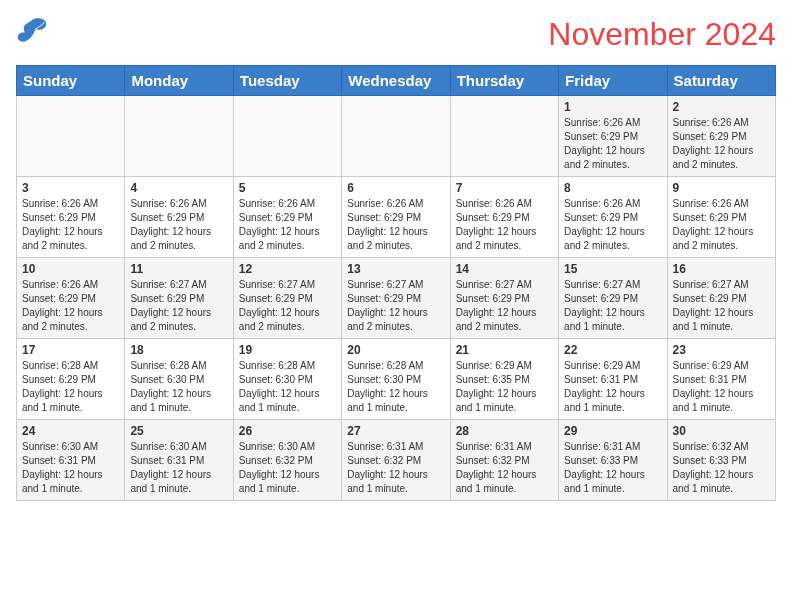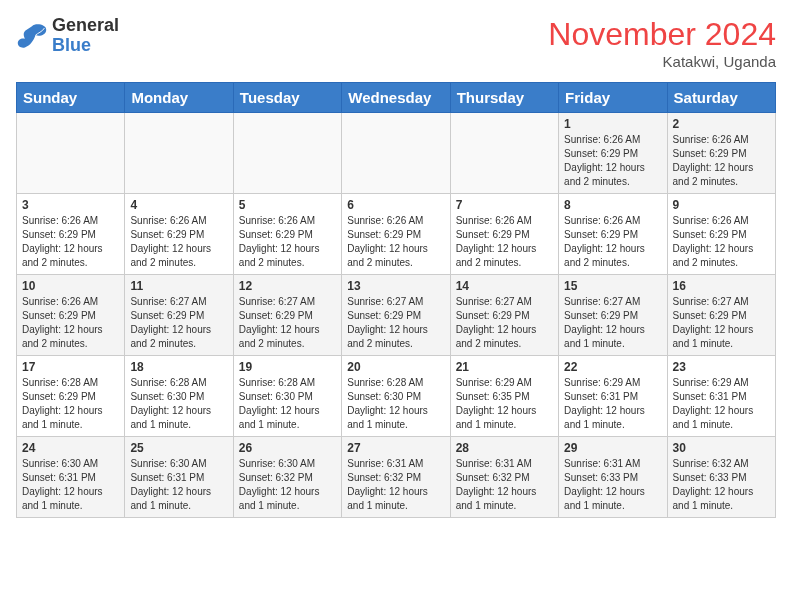--- a/index.html
+++ b/index.html
@@ -89,28 +89,23 @@
   </style>
 </head>
 <body>
 
 <div class="header-area">
   <div class="logo">
     <svg class="logo-bird" viewBox="0 0 36 30" xmlns="http://www.w3.org/2000/svg">
       <path d="M18 4 C22 0, 34 2, 34 8 C34 14, 26 16, 22 14 C20 20, 16 26, 10 28 C6 29, 2 27, 2 23 C2 19, 6 17, 10 18 C8 14, 8 10, 12 8 Z" fill="#3a7dc9"></path>
       <path d="M22 14 C24 12, 30 10, 32 6" fill="none" stroke="#fff" stroke-width="1"></path>
     </svg>
-    <div class="logo-text">
-      <div>General</div>
-      <div style="color:#3a7dc9">Blue</div>
-    </div>
   </div>
   <div class="title-area">
     <div class="month-title">November 2024</div>
-    <div class="subtitle">Katakwi, Uganda</div>
   </div>
 </div>
 
 <table>
   <thead>
     <tr>
     <th>Sunday</th>
         <th>Monday</th>
         <th>Tuesday</th>
         <th>Wednesday</th>

